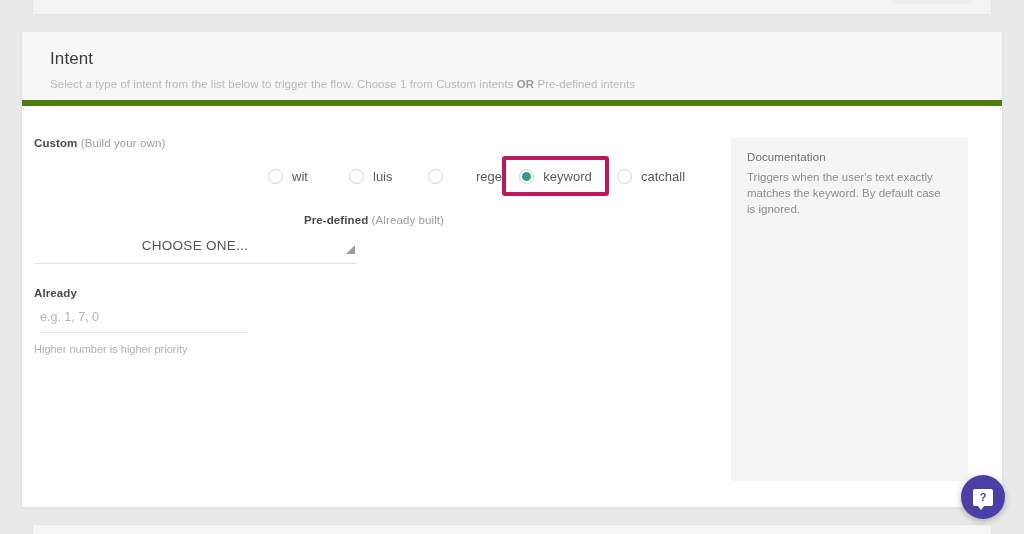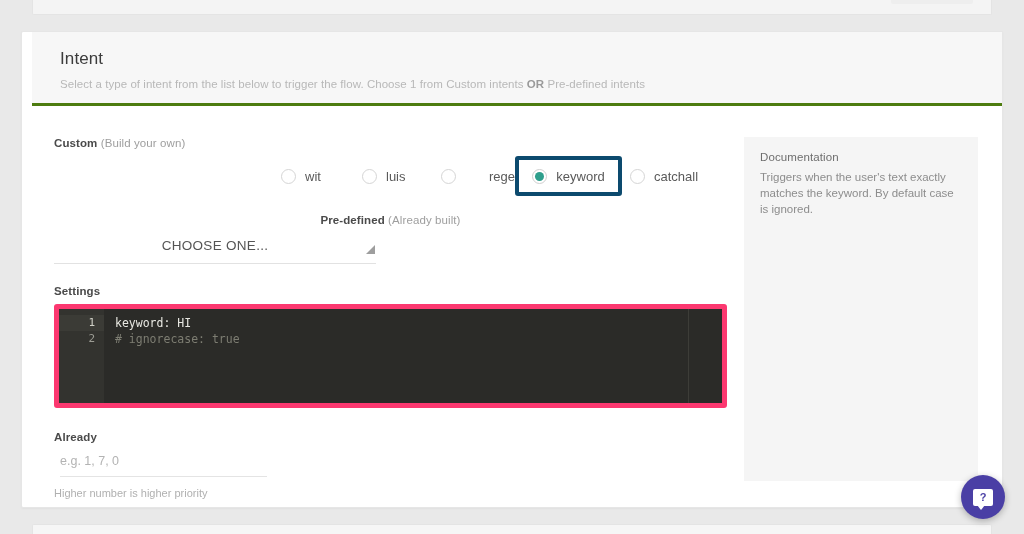--- a/index.html
+++ b/index.html
@@ -32,33 +32,32 @@
   
   .card {
     position: absolute; left: 21px; top: 31px; width: 982px; height: 477px;
     background: #ffffff;
     border: 1px solid #e6e6e6;
     border-radius: 2px;
     box-shadow: 0 1px 2px rgba(0,0,0,0.04);
     overflow: hidden;
   }
   .card-header {
-    height: 74px; background: #f7f7f7; border-bottom: 3px solid #4d7c0f;
+    height: 74px; background: #f7f7f7; border-bottom: 6px solid #4d7c0f;
     padding: 17px 0 0 28px;
-    margin-left: 10px;
   }
   .card-title {
     font-size: 17px; color: #3c3c3c; font-weight: 400; letter-spacing: .1px;
   }
   .card-sub {
     margin-top: 9px; font-size: 11.5px; color: #b8b8b8; letter-spacing: .05px;
   }
   .card-sub b { color: #9a9a9a; font-weight: 700; }
 
-  .card-body { display: flex; padding: 31px 24px 0 32px; }
+  .card-body { display: flex; padding: 31px 24px 0 12px; }
   .col-left { width: 680px; }
   .col-right { width: 237px; margin-left: 17px; }
 
   
   .field-label {
     font-size: 11.5px; color: #4a4a4a; font-weight: 700; letter-spacing: .1px;
   }
   .field-label .muted { color: #9e9e9e; font-weight: 400; }
 
   
@@ -81,21 +80,21 @@
     flex: none;
   }
   .radio-mark.checked { border-color: #cfcfcf; }
   .radio-dot {
     width: 9px; height: 9px; border-radius: 50%; background: #2e9e8c;
   }
   .radio-text {
     margin-left: 9px; font-size: 13px; color: #5a5a5a;
   }
   .hl-box {
-    border: 4px solid #0c4a6e; border-radius: 3px; background: #fff;
+    border: 4px solid #be185d; border-radius: 3px; background: #fff;
     height: 40px; display: flex; align-items: center;
   }
 
   
   .block-predefined { margin-top: 18px; text-align: center; }
   .select-wrap {
     position: relative; width: 322px; margin-top: 10px;
     border-bottom: 1px solid #e2e2e2; padding-bottom: 9px;
   }
   .select-value {
@@ -237,34 +236,20 @@
         </div>
 
         <div class="block-predefined">
           <div class="field-label"><span>Pre-defined</span><span class="muted"> (Already built)</span></div>
           <div class="select-wrap">
             <span class="select-value">CHOOSE ONE...</span>
             <span class="select-caret"></span>
           </div>
         </div>
 
-        <div class="block-settings">
-          <div class="field-label">Settings</div>
-          <div class="editor-hl">
-            <div class="editor-gutter">
-              <span class="gutter-num active">1</span>
-              <span class="gutter-num">2</span>
-            </div>
-            <div class="editor-code">
-              <div class="code-line l1">keyword: HI</div>
-              <div class="code-line l2"># ignorecase: true</div>
-              <div class="editor-ruler"></div>
-            </div>
-          </div>
-        </div>
 
         <div class="block-priority">
           <div class="field-label">Already</div>
           <div class="priority-input">e.g. 1, 7, 0</div>
           <div class="priority-help">Higher number is higher priority</div>
         </div>
 
       </div>
 
       <div class="col-right">

